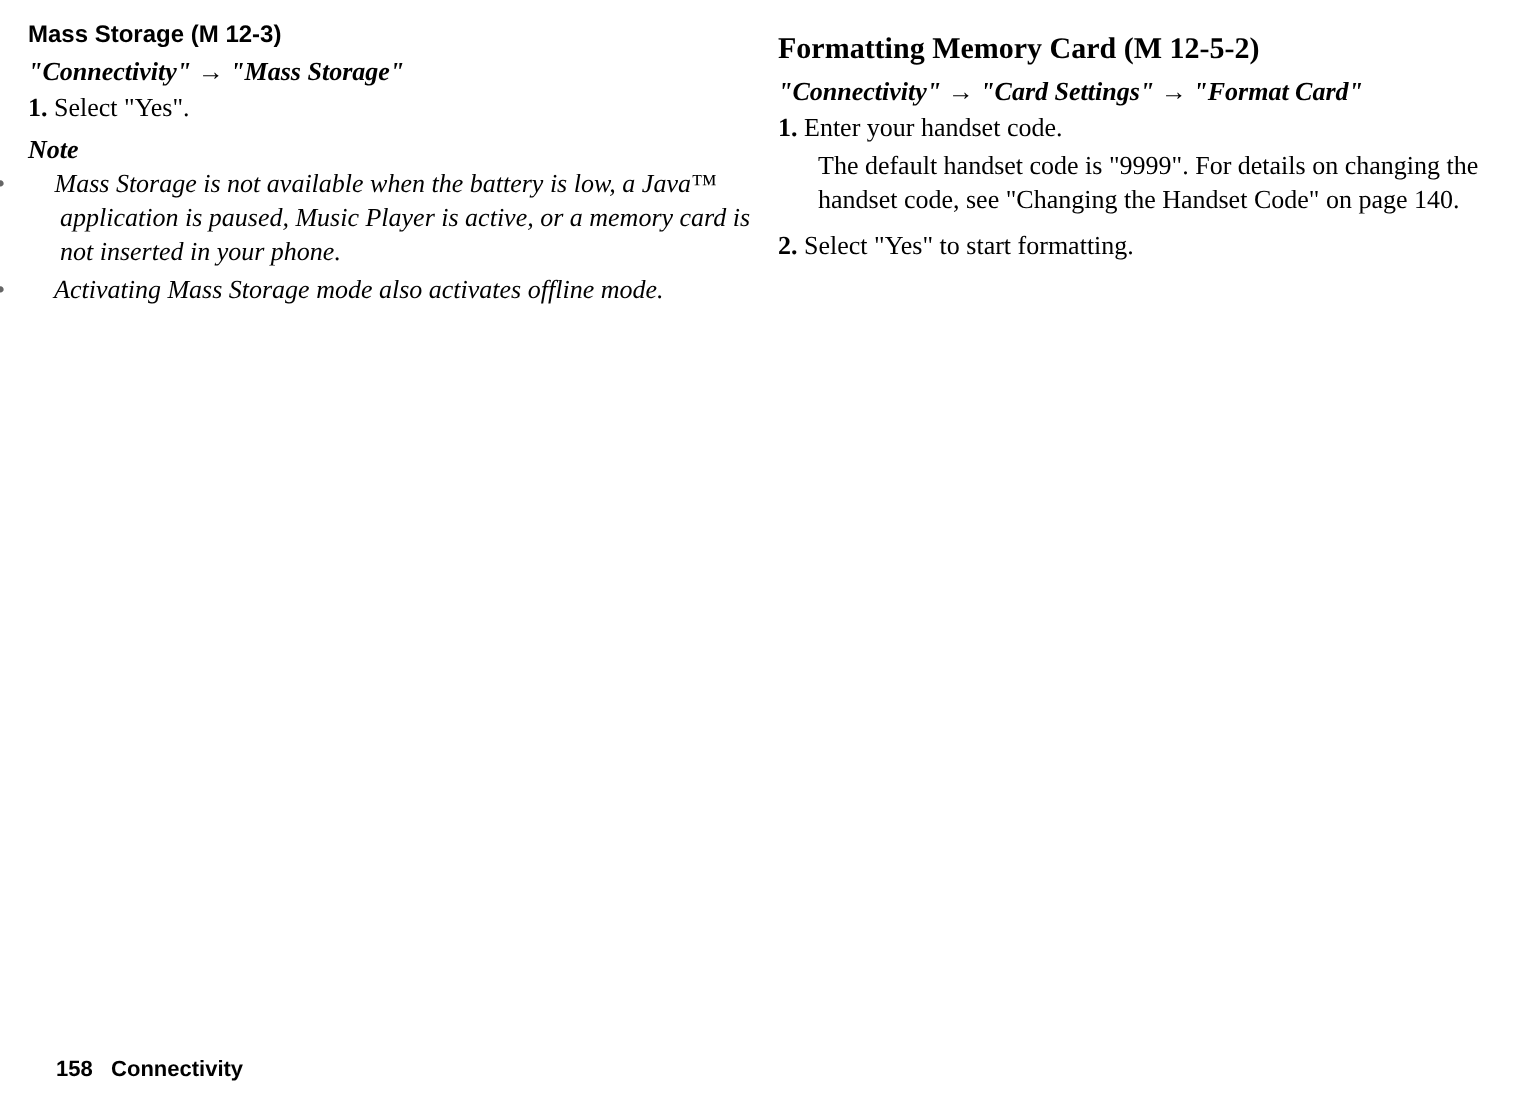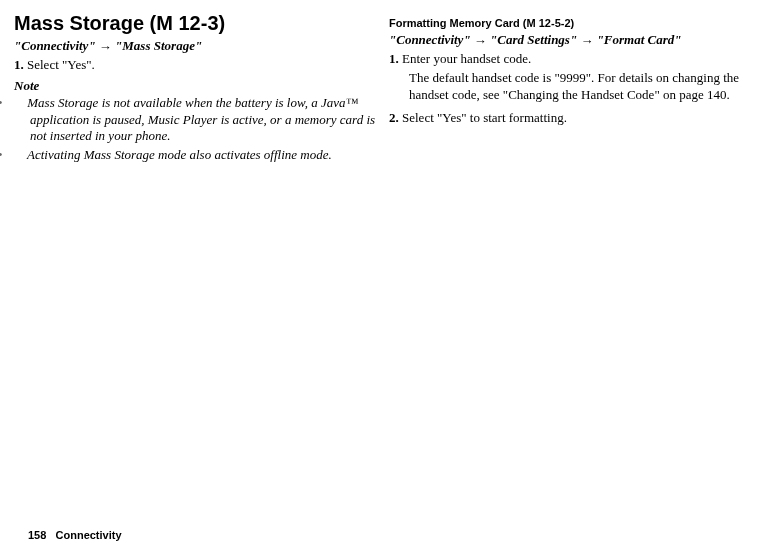--- a/index.html
+++ b/index.html
@@ -18,27 +18,27 @@
     display: flex;
     padding: 10px 14px 0 14px;
   }
   .col {
     width: 370px;
   }
   .col-left { margin-right: 10px; }
   .heading {
     font-family: Arial, Helvetica, sans-serif;
     font-weight: bold;
-    font-size: 20px;
+    font-size: 12px;
     margin: 0 0 2px 0;
   }
   .subheading {
-    font-family: Liberation Sans, sans-serif;
+    font-family: Liberation Serif, serif;
     font-weight: bold;
-    font-size: 11px;
+    font-size: 15px;
     margin: 6px 0 2px 0;
   }
   .para { margin: 0 0 4px 0; }
   .path {
     font-style: italic;
     font-weight: bold;
     margin: 2px 0 2px 0;
   }
   .arrow { font-style: normal; font-weight: normal; }
   .step {

